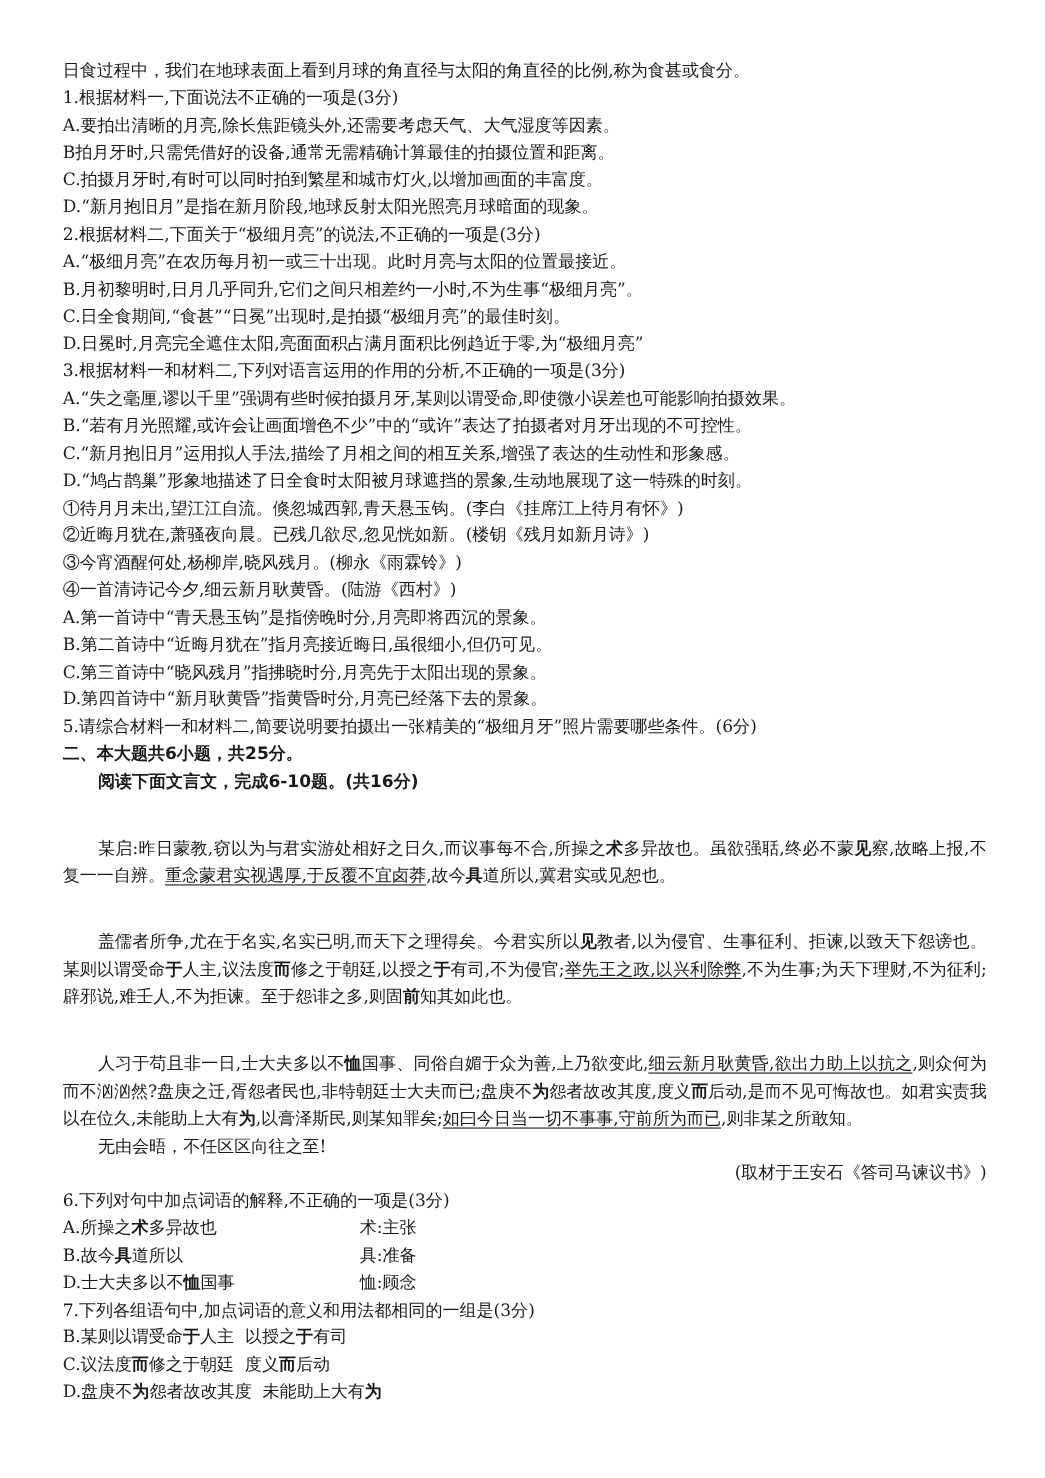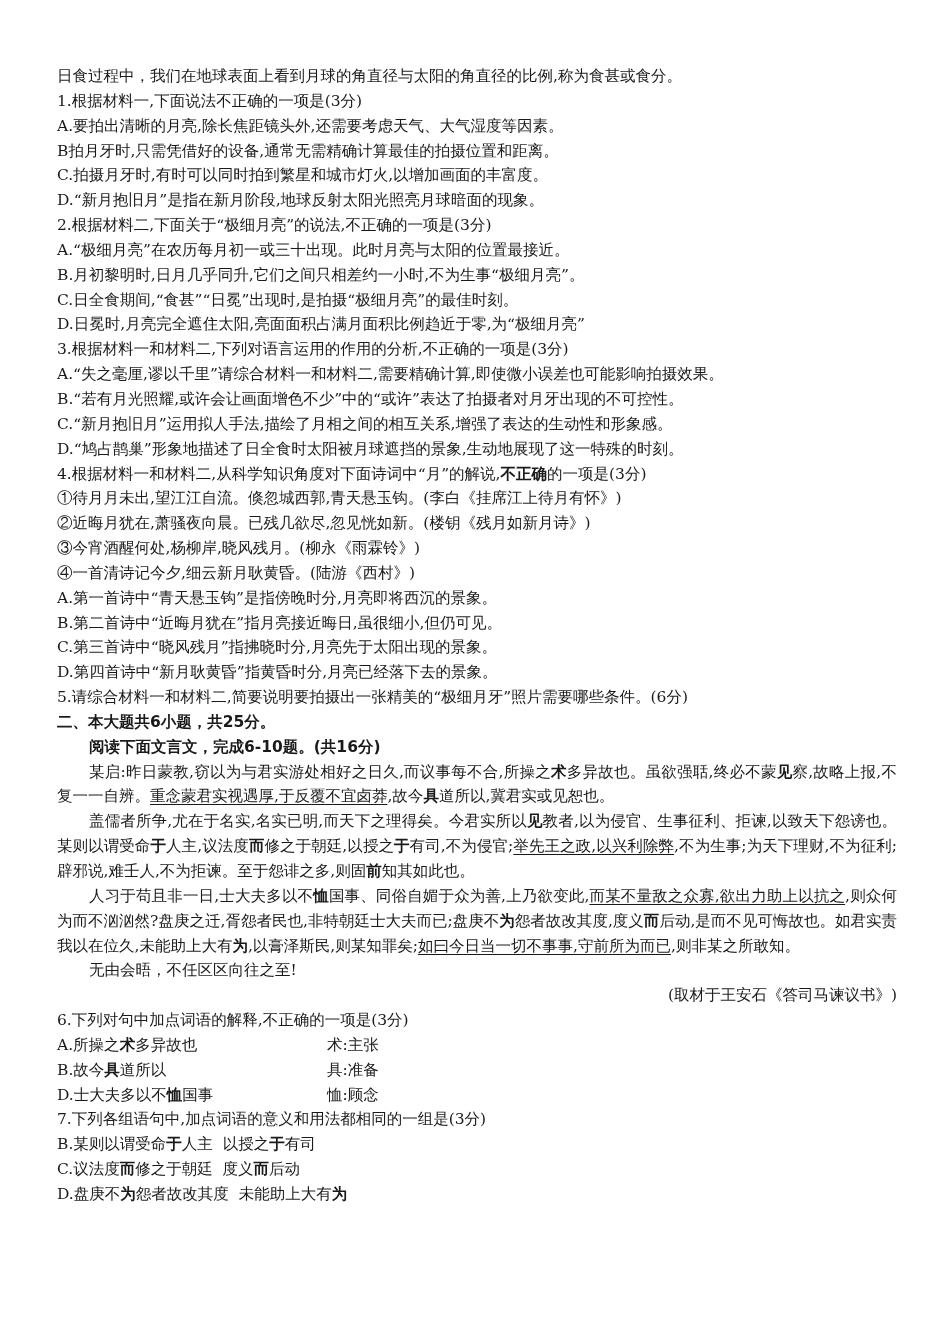--- a/index.html
+++ b/index.html
@@ -2,26 +2,26 @@
 <html><head>
 <meta charset="utf-8">
 <style>
   html, body { margin: 0; padding: 0; background: #ffffff; }
   body {
     width: 950px; height: 1344px; overflow: hidden; position: relative;
     font-family: "DejaVu Serif", "Liberation Serif", serif;
     color: #1a1a1a;
   }
   .page {
-    position: absolute; left: 57px; top: 64px; width: 840px;
+    position: absolute; left: 57px; top: 52px; width: 840px;
     font-size: 15.5px; line-height: 24.85px;
   }
   .line { white-space: nowrap; height: 24.85px; }
   .wrap { white-space: normal; }
-  .para { text-indent: 32px; text-align: justify; text-align-last: left; }
+  .para { text-indent: 32px; text-align: justify; text-align-last: left; margin-top: 36px; }
   .indent { padding-left: 32px; }
   .bold, b { font-weight: bold; font-family: "DejaVu Sans", "Liberation Sans", sans-serif; }
   u { text-decoration: underline; text-underline-offset: 3px; }
   .right { text-align: right; padding-right: 0; }
   .opt-row { display: flex; }
   .opt-left { width: 270px; }
   .section-title { font-weight: bold; font-family: "DejaVu Sans", "Liberation Sans", sans-serif; }
 </style>
 </head>
 <body>
@@ -36,45 +36,44 @@
   <div class="line">C.拍摄月牙时,有时可以同时拍到繁星和城市灯火,以增加画面的丰富度。</div>
   <div class="line">D.“新月抱旧月”是指在新月阶段,地球反射太阳光照亮月球暗面的现象。</div>
 
   <div class="line">2.根据材料二,下面关于“极细月亮”的说法,不正确的一项是(3分)</div>
   <div class="line">A.“极细月亮”在农历每月初一或三十出现。此时月亮与太阳的位置最接近。</div>
   <div class="line">B.月初黎明时,日月几乎同升,它们之间只相差约一小时,不为生事“极细月亮”。</div>
   <div class="line">C.日全食期间,“食甚”“日冕”出现时,是拍摄“极细月亮”的最佳时刻。</div>
   <div class="line">D.日冕时,月亮完全遮住太阳,亮面面积占满月面积比例趋近于零,为“极细月亮”</div>
 
   <div class="line">3.根据材料一和材料二,下列对语言运用的作用的分析,不正确的一项是(3分)</div>
-  <div class="line">A.“失之毫厘,谬以千里”请综合材料一和材料二,需要精确计算,即使微小误差也可能影响拍摄效果。</div>
+  <div class="line">A.“失之毫厘,谬以千里”强调有些时候拍摄月牙,某则以谓受命,即使微小误差也可能影响拍摄效果。</div>
   <div class="line">B.“若有月光照耀,或许会让画面增色不少”中的“或许”表达了拍摄者对月牙出现的不可控性。</div>
   <div class="line">C.“新月抱旧月”运用拟人手法,描绘了月相之间的相互关系,增强了表达的生动性和形象感。</div>
   <div class="line">D.“鸠占鹊巢”形象地描述了日全食时太阳被月球遮挡的景象,生动地展现了这一特殊的时刻。</div>
 
-  <div class="line"><span>4.根据材料一和材料二,从科学知识角度对下面诗词中“月”的解说,</span><span class="bold">不正确</span><span>的一项是(3分)</span></div>
   <div class="line">①待月月未出,望江江自流。倏忽城西郭,青天悬玉钩。(李白《挂席江上待月有怀》)</div>
   <div class="line">②近晦月犹在,萧骚夜向晨。已残几欲尽,忽见恍如新。(楼钥《残月如新月诗》)</div>
   <div class="line">③今宵酒醒何处,杨柳岸,晓风残月。(柳永《雨霖铃》)</div>
   <div class="line">④一首清诗记今夕,细云新月耿黄昏。(陆游《西村》)</div>
   <div class="line">A.第一首诗中“青天悬玉钩”是指傍晚时分,月亮即将西沉的景象。</div>
   <div class="line">B.第二首诗中“近晦月犹在”指月亮接近晦日,虽很细小,但仍可见。</div>
   <div class="line">C.第三首诗中“晓风残月”指拂晓时分,月亮先于太阳出现的景象。</div>
   <div class="line">D.第四首诗中“新月耿黄昏”指黄昏时分,月亮已经落下去的景象。</div>
 
   <div class="line">5.请综合材料一和材料二,简要说明要拍摄出一张精美的“极细月牙”照片需要哪些条件。(6分)</div>
 
   <div class="line section-title">二、本大题共6小题，共25分。</div>
   <div class="line section-title indent">阅读下面文言文，完成6-10题。(共16分)</div>
 
   <div class="wrap para"><span>某启:昨日蒙教,窃以为与君实游处相好之日久,而议事每不合,所操之</span><b>术</b><span>多异故也。虽欲强聒,终必不蒙</span><b>见</b><span>察,故略上报,不复一一自辨。</span><u>重念蒙君实视遇厚,于反覆不宜卤莽</u><span>,故今</span><b>具</b><span>道所以,冀君实或见恕也。</span></div>
 
   <div class="wrap para"><span>盖儒者所争,尤在于名实,名实已明,而天下之理得矣。今君实所以</span><b>见</b><span>教者,以为侵官、生事征利、拒谏,以致天下怨谤也。某则以谓受命</span><b>于</b><span>人主,议法度</span><b>而</b><span>修之于朝廷,以授之</span><b>于</b><span>有司,不为侵官;</span><u>举先王之政,以兴利除弊</u><span>,不为生事;为天下理财,不为征利;辟邪说,难壬人,不为拒谏。至于怨诽之多,则固</span><b>前</b><span>知其如此也。</span></div>
 
-  <div class="wrap para"><span>人习于苟且非一日,士大夫多以不</span><b>恤</b><span>国事、同俗自媚于众为善,上乃欲变此,</span><u>而某不量敌之众寡,欲出力助上以抗之</u><span>,则众何为而不汹汹然?盘庚之迁,胥怨者民也,非特朝廷士大夫而已;盘庚不</span><b>为</b><span>怨者故改其度,度义</span><b>而</b><span>后动,是而不见可悔故也。如君实责我以在位久,未能助上大有</span><b>为</b><span>,以膏泽斯民,则某知罪矣;</span><u>如曰今日当一切不事事,守前所为而已</u><span>,则非某之所敢知。</span></div>
+  <div class="wrap para"><span>人习于苟且非一日,士大夫多以不</span><b>恤</b><span>国事、同俗自媚于众为善,上乃欲变此,</span><u>细云新月耿黄昏,欲出力助上以抗之</u><span>,则众何为而不汹汹然?盘庚之迁,胥怨者民也,非特朝廷士大夫而已;盘庚不</span><b>为</b><span>怨者故改其度,度义</span><b>而</b><span>后动,是而不见可悔故也。如君实责我以在位久,未能助上大有</span><b>为</b><span>,以膏泽斯民,则某知罪矣;</span><u>如曰今日当一切不事事,守前所为而已</u><span>,则非某之所敢知。</span></div>
 
   <div class="line indent">无由会晤，不任区区向往之至!</div>
   <div class="line right">(取材于王安石《答司马谏议书》)</div>
 
   <div class="line">6.下列对句中加点词语的解释,不正确的一项是(3分)</div>
   <div class="line opt-row">
       <span class="opt-left"><span>A.所操之</span><b>术</b><span>多异故也</span></span>
       <span>术:主张</span>
     </div>
   <div class="line opt-row">

